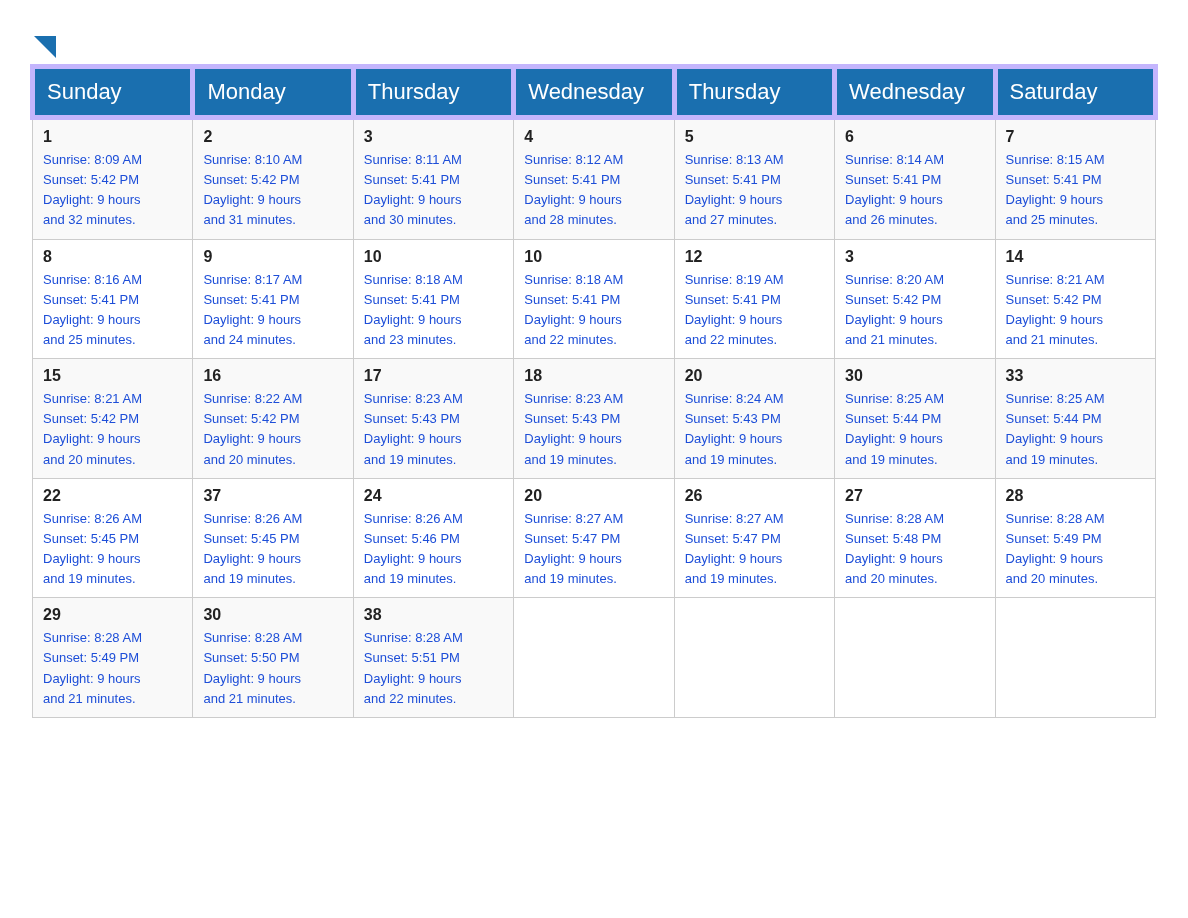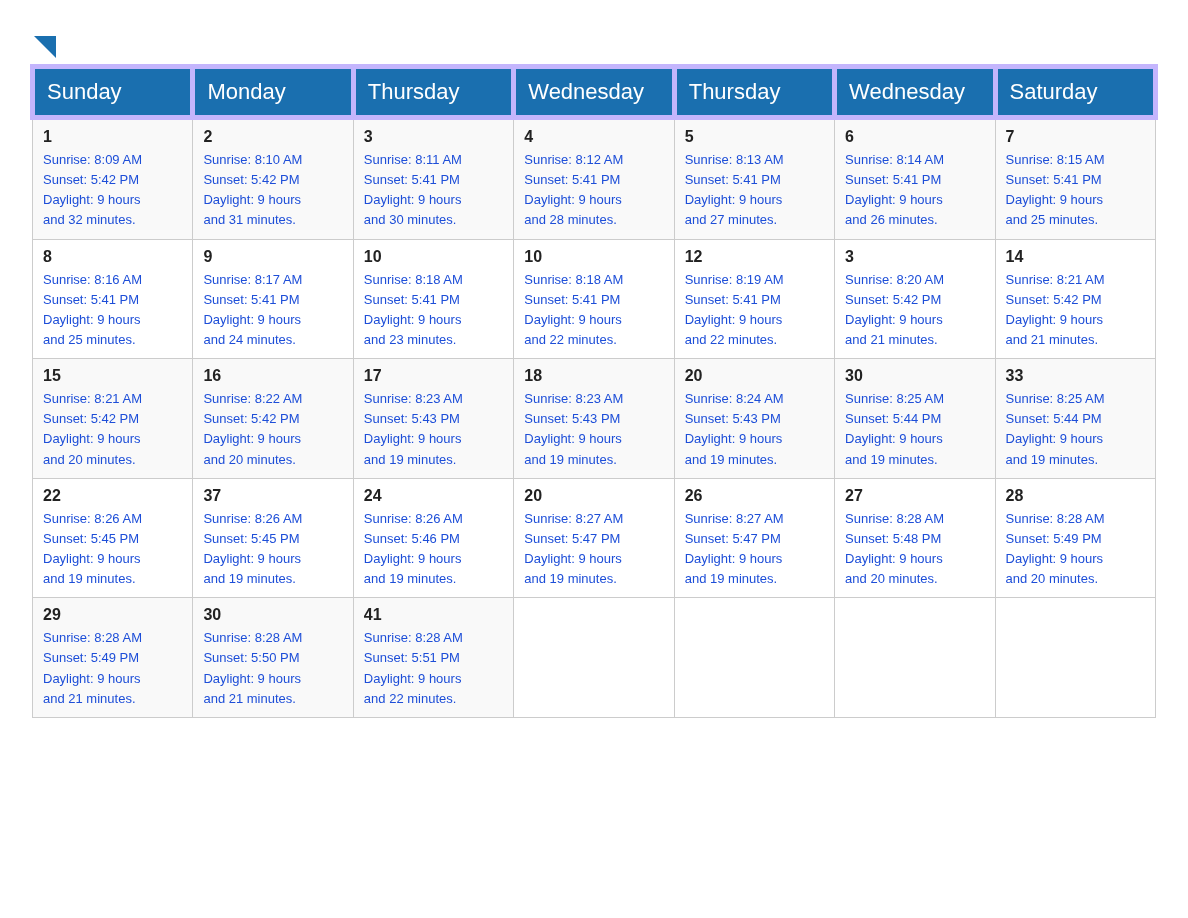--- a/index.html
+++ b/index.html
@@ -257,21 +257,21 @@
       <tr>
         <td>
           <span class="day-number">29</span>
           <div class="day-info">Sunrise: 8:28 AM<br>Sunset: 5:49 PM<br>Daylight: 9 hours<br>and 21 minutes.</div>
         </td>
         <td>
           <span class="day-number">30</span>
           <div class="day-info">Sunrise: 8:28 AM<br>Sunset: 5:50 PM<br>Daylight: 9 hours<br>and 21 minutes.</div>
         </td>
         <td>
-          <span class="day-number">41</span>
+          <span class="day-number">38</span>
           <div class="day-info">Sunrise: 8:28 AM<br>Sunset: 5:51 PM<br>Daylight: 9 hours<br>and 22 minutes.</div>
         </td>
         <td class="empty-cell" style="background-color: rgb(255, 255, 255);"></td>
         <td class="empty-cell" style="background-color: rgb(255, 255, 255);"></td>
         <td class="empty-cell" style="background-color: rgb(255, 255, 255);"></td>
         <td class="empty-cell" style="background-color: rgb(255, 255, 255);"></td>
       </tr>
     </tbody>
 </table>
 

